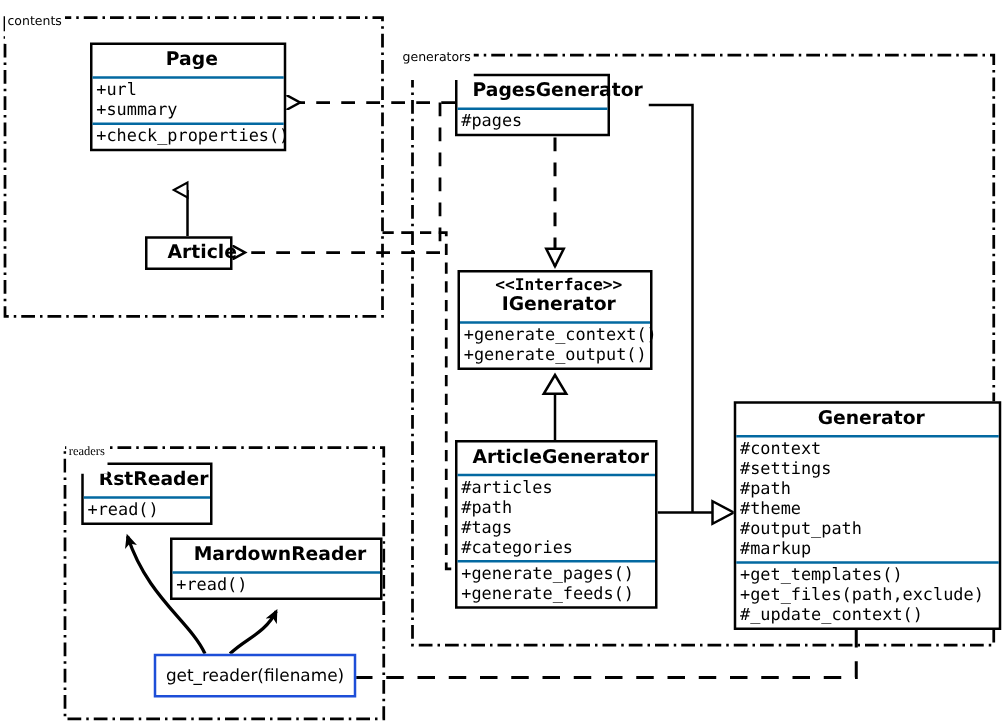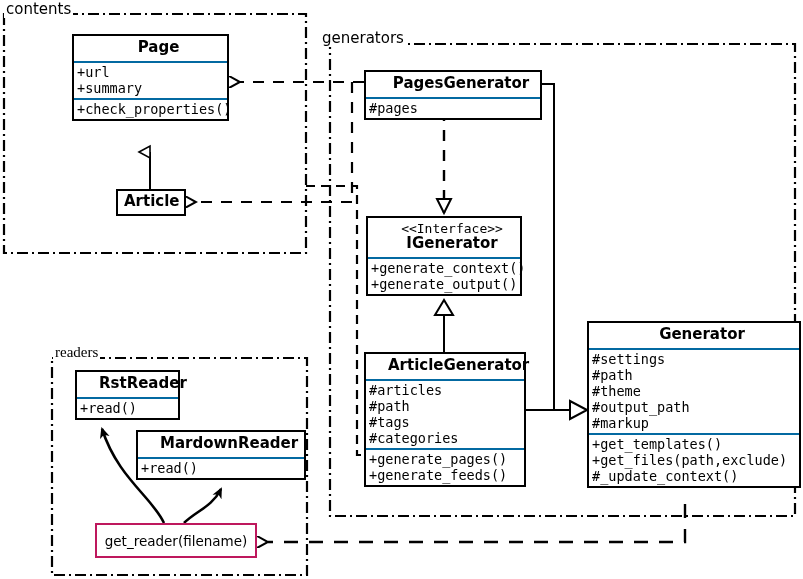--- a/index.html
+++ b/index.html
@@ -2,39 +2,39 @@
 <html><head>
 <meta charset="utf-8">
 <style>
   html,body{margin:0;padding:0;background:#ffffff;}
   body{width:803px;height:579px;overflow:hidden;
        font-family:"DejaVu Sans",sans-serif;}
   #stage{position:relative;width:803px;height:579px;}
   svg#wires{position:absolute;left:0;top:0;width:803px;height:579px;}
 
   
-  .pkg-label{position:absolute;font-size:15px;color:#000;
+  .pkg-label{position:absolute;font-size:10px;color:#000;
              font-family:"DejaVu Sans",sans-serif;background:#fff;
-             padding:0 2px;white-space:nowrap;z-index:6;}
+             padding:12px 2px;white-space:nowrap;z-index:6;}
 
   
   .cls{position:absolute;background:#fff;border:2px solid #000;
        box-sizing:border-box;z-index:5;}
   .cls .title{font-weight:bold;font-size:15px;text-align:center;
-              padding:4px 6px 5px 22px;line-height:1.05;
+              padding:4px 6px 5px 12px;line-height:1.05;
               font-family:"DejaVu Sans",sans-serif;}
-  .cls .stereo{display:block;font-weight:normal;font-size:13px;
+  .cls .stereo{display:block;font-weight:bold;font-size:13px;
                font-family:"DejaVu Sans Mono",monospace;line-height:1.1;}
   .cls .sep{border-top:2px solid #0369a1;}
   .cls .compart{padding:1px 3px 2px 3px;}
   .cls .mem{font-size:13.5px;line-height:16px;white-space:nowrap;
             font-family:"DejaVu Sans Mono",monospace;}
-  .plainbox{position:absolute;background:#fff;border:2px solid #be185d;
+  .plainbox{position:absolute;background:#fff;border:2px solid #1d4ed8;
             box-sizing:border-box;z-index:5;display:flex;
-            align-items:center;justify-content:center;}
+            align-items:center;justify-content:center;margin-left:28px;}
   .plainbox span{font-size:13.5px;font-family:"DejaVu Sans",sans-serif;}
 </style>
 </head>
 <body>
 
 <div id="stage">
 
   <svg id="wires" viewBox="0 0 803 579" xmlns="http://www.w3.org/2000/svg">
     <defs>
       <marker id="hollowTri" markerWidth="14" markerHeight="14" refX="12" refY="6" orient="auto" markerUnits="userSpaceOnUse">
@@ -91,24 +91,24 @@
     <div class="compart sep">
       <div class="mem">+url</div>
       <div class="mem">+summary</div>
     </div>
     <div class="compart sep">
       <div class="mem">+check_properties()</div>
     </div>
   </div>
 
   <div class="cls" style="left:116px;top:189px;width:70px;">
-    <div class="title" style="padding:3px 6px 4px 6px;">Article</div>
+    <div class="title" style="padding:3px 6px 4px 16px;">Article</div>
   </div>
 
-  <div class="cls" style="left:364px;top:70px;width:178px;">
+  <div class="cls" style="left:364px;top:59px;width:124px;">
     <div class="title">PagesGenerator</div>
     <div class="compart sep">
       <div class="mem">#pages</div>
     </div>
   </div>
 
   <div class="cls" style="left:366px;top:216px;width:156px;">
     <div class="title">
       <span class="stereo">&lt;&lt;Interface&gt;&gt;</span>
       <span>IGenerator</span>
@@ -129,34 +129,35 @@
     </div>
     <div class="compart sep">
       <div class="mem">+generate_pages()</div>
       <div class="mem">+generate_feeds()</div>
     </div>
   </div>
 
   <div class="cls" style="left:587px;top:321px;width:214px;">
     <div class="title">Generator</div>
     <div class="compart sep">
+      <div class="mem">#context</div>
       <div class="mem">#settings</div>
       <div class="mem">#path</div>
       <div class="mem">#theme</div>
       <div class="mem">#output_path</div>
       <div class="mem">#markup</div>
     </div>
     <div class="compart sep">
       <div class="mem">+get_templates()</div>
       <div class="mem">+get_files(path,exclude)</div>
       <div class="mem">#_update_context()</div>
     </div>
   </div>
 
-  <div class="cls" style="left:75px;top:370px;width:105px;">
+  <div class="cls" style="left:65px;top:370px;width:105px;">
     <div class="title">RstReader</div>
     <div class="compart sep">
       <div class="mem">+read()</div>
     </div>
   </div>
 
   <div class="cls" style="left:136px;top:430px;width:170px;">
     <div class="title">MardownReader</div>
     <div class="compart sep">
       <div class="mem">+read()</div>

